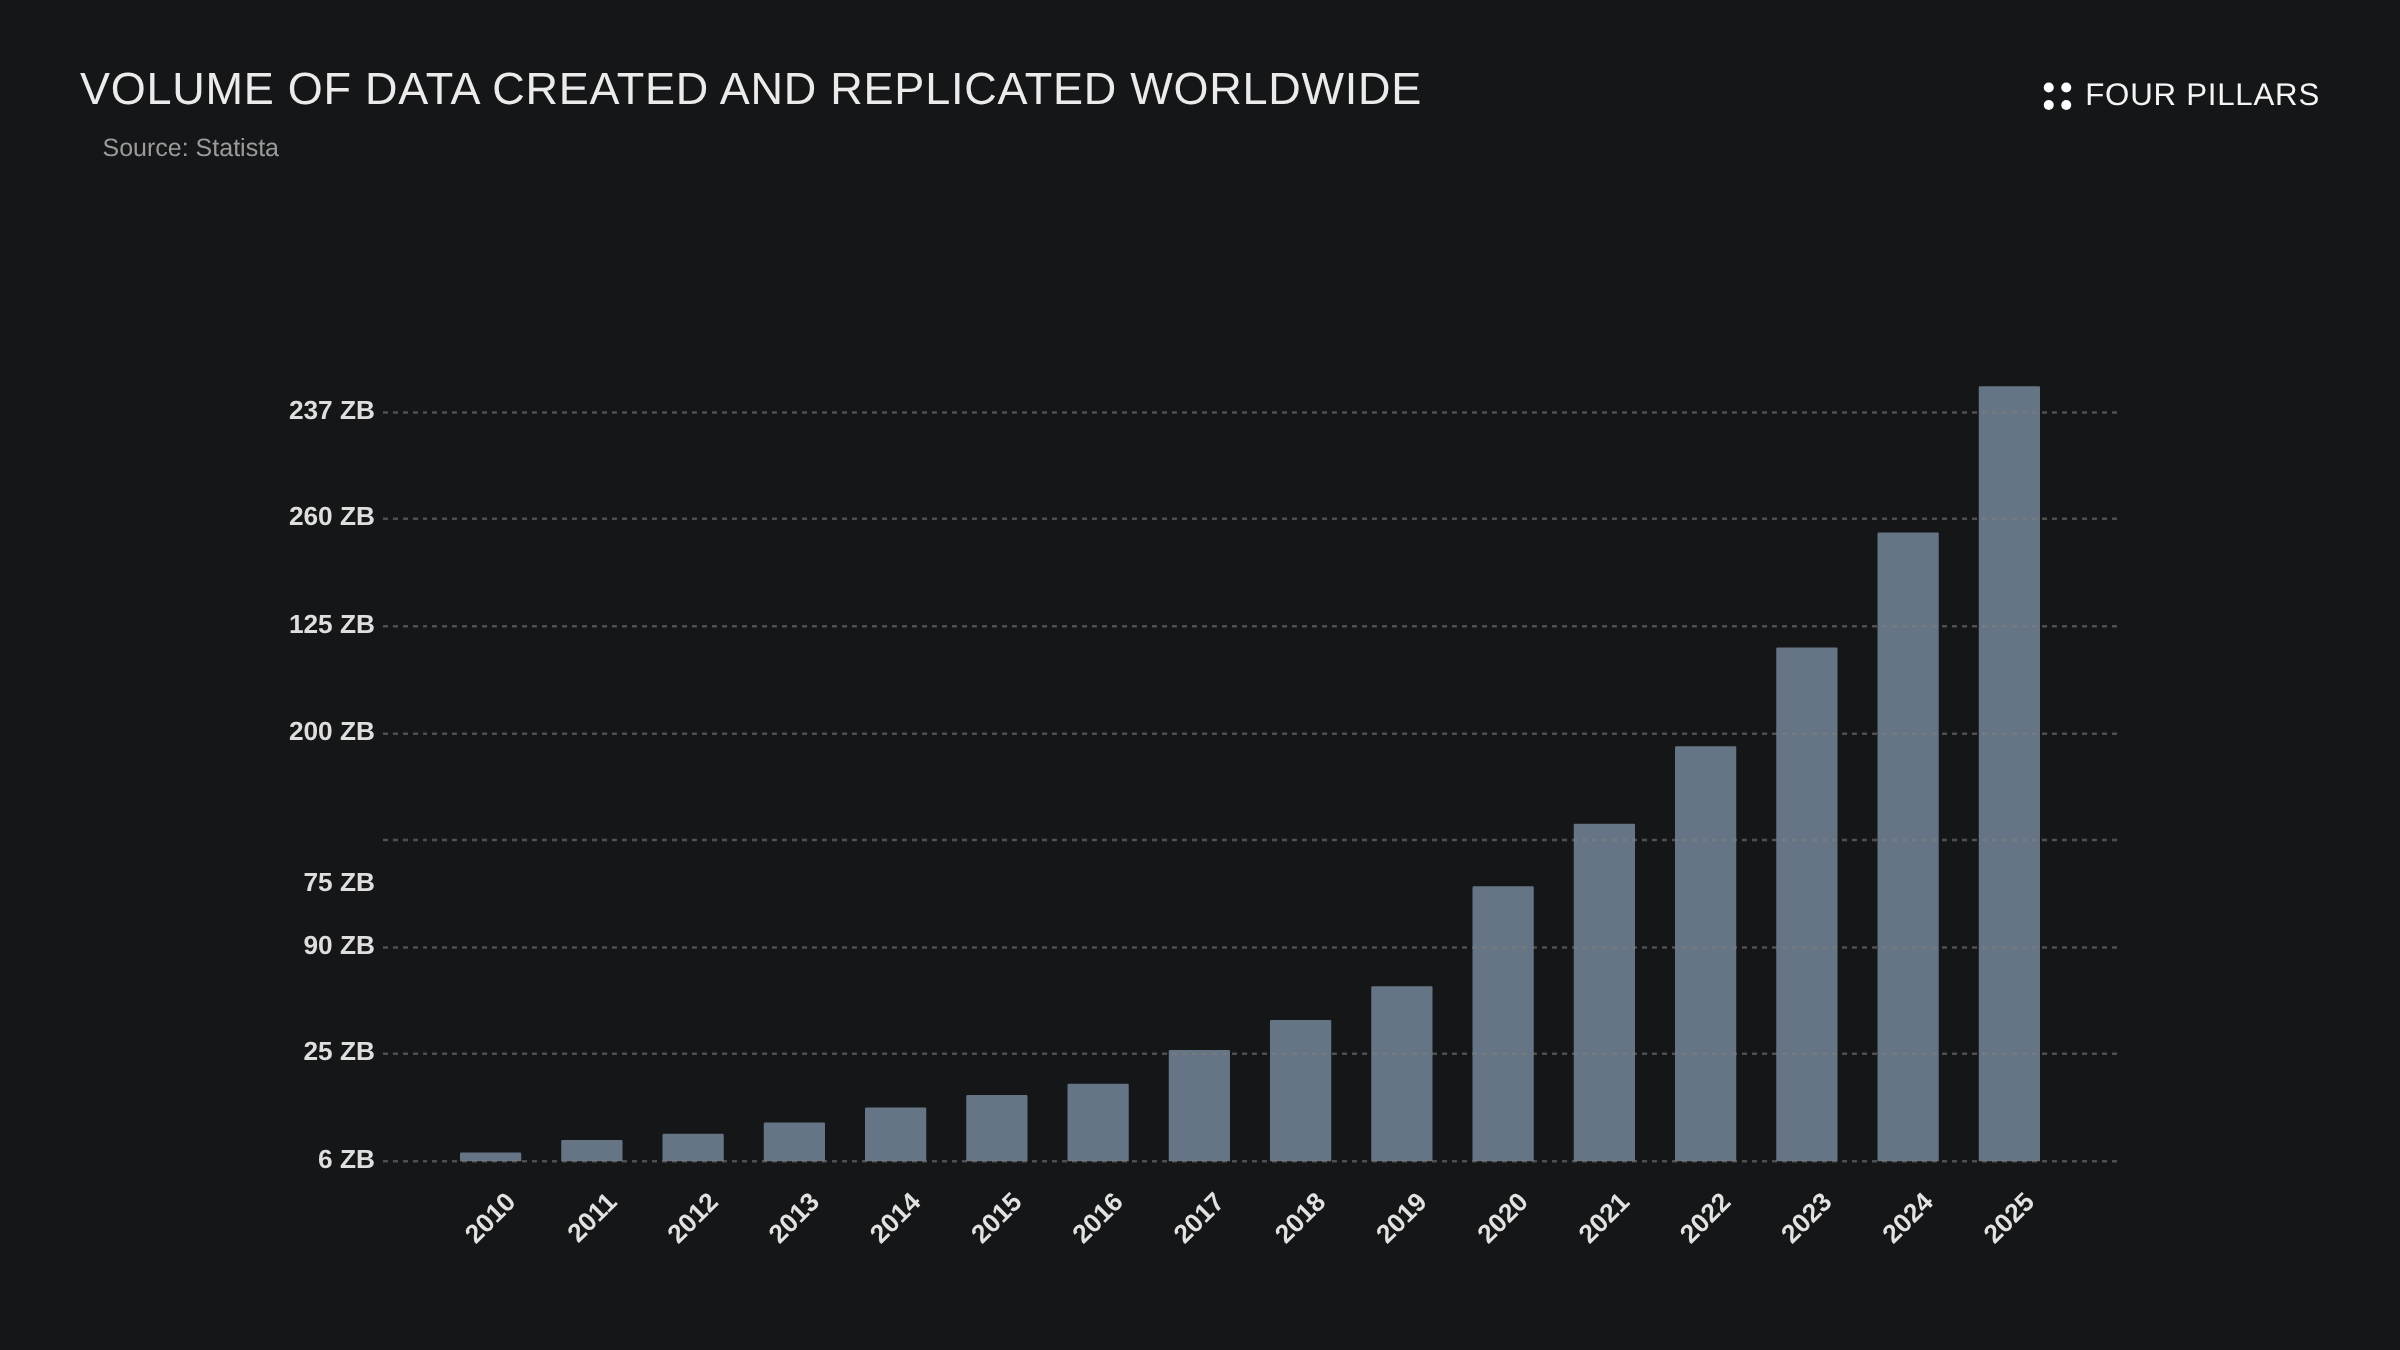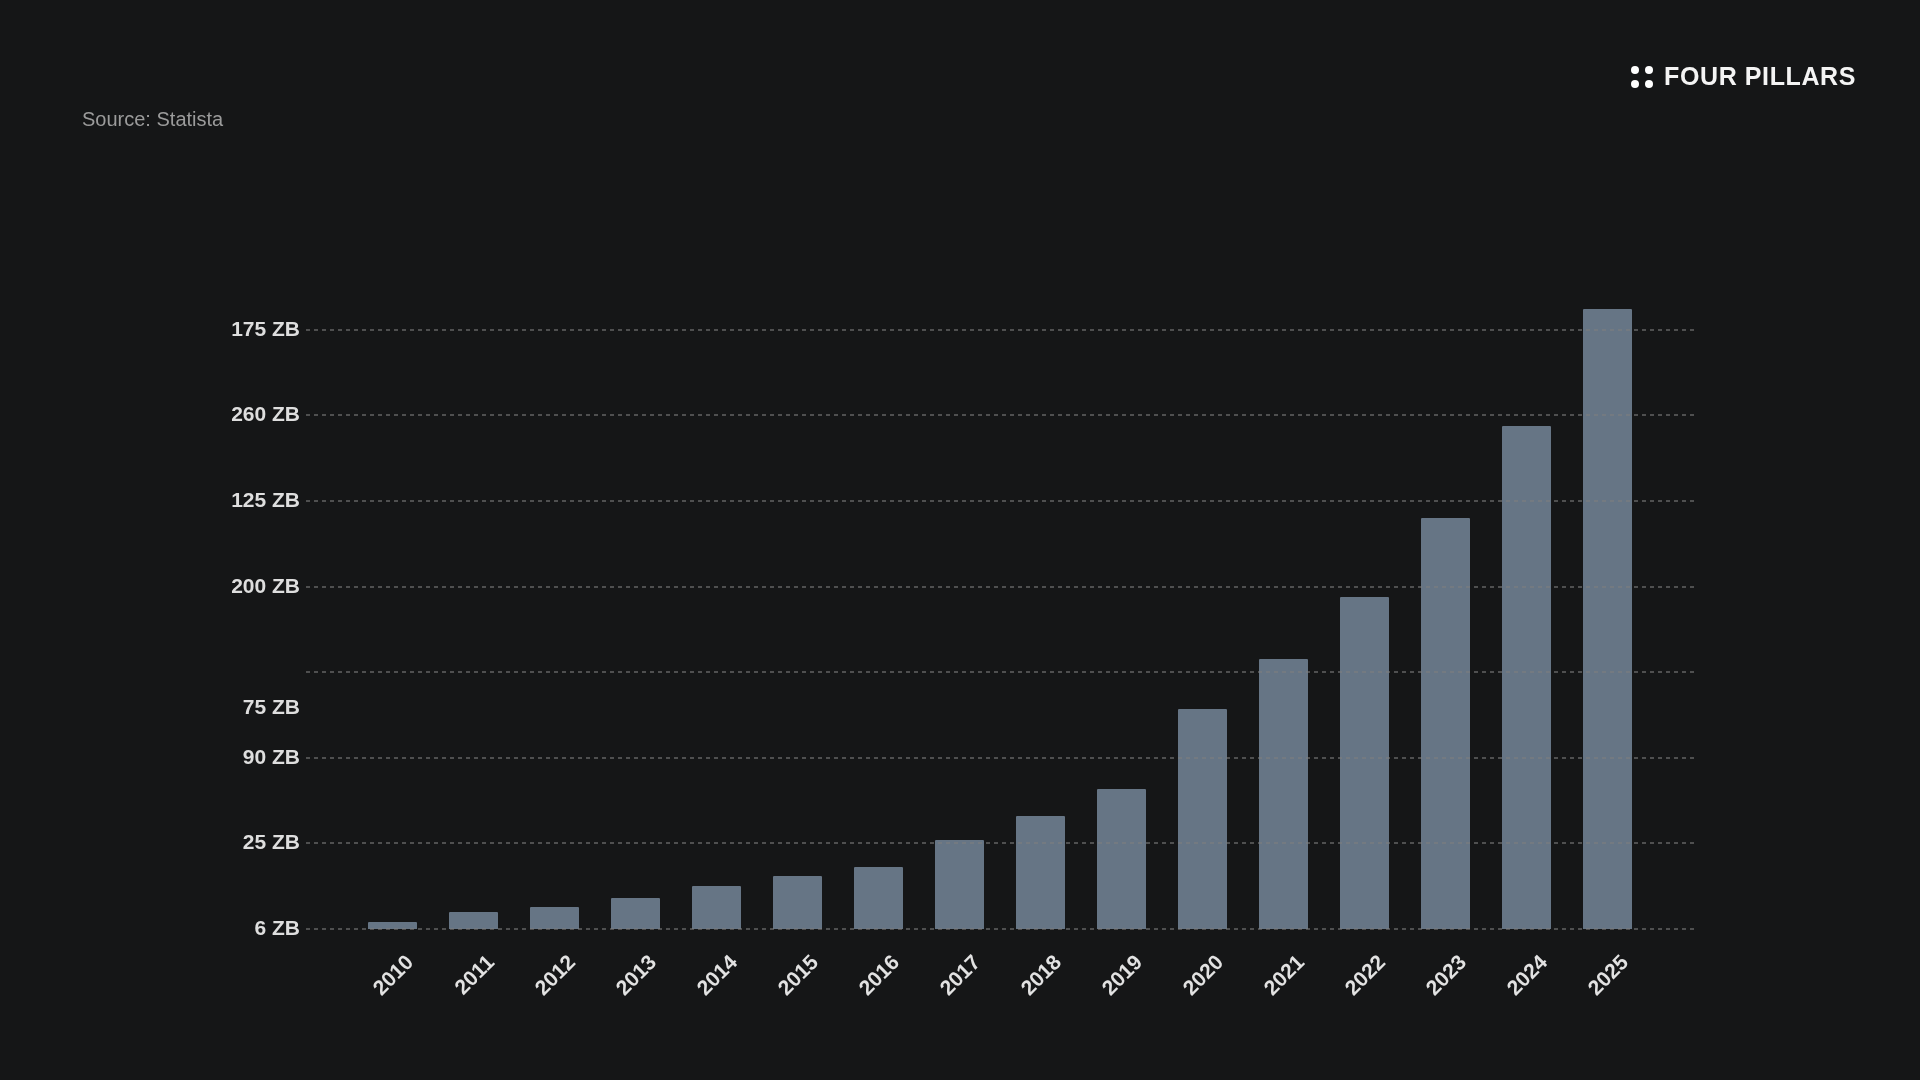--- a/index.html
+++ b/index.html
@@ -28,21 +28,21 @@
     display: flex; align-items: center; gap: 11px;
   }
   .brand .dots {
     display: grid; grid-template-columns: 8px 8px; grid-auto-rows: 8px;
     gap: 6px;
   }
   .brand .dots i {
     width: 8px; height: 8px; border-radius: 50%; background: #ffffff; display: block;
   }
   .brand .name {
-    font-size: 25px; font-weight: 700; letter-spacing: 0.6px; color: #f4f4f4;
+    font-size: 25px; font-weight: 400; letter-spacing: 0.6px; color: #f4f4f4;
   }
 
   
   .chart { position: absolute; inset: 0; }
   .gridline {
     position: absolute; height: 2px;
     background-image: repeating-linear-gradient(90deg, #7e7e7e 0 4px, transparent 4px 8px);
     opacity: 0.55;
     z-index: 3;
   }
@@ -59,20 +59,21 @@
     position: absolute; width: 140px; text-align: right;
     font-size: 21px; font-weight: 700; color: #e2e2e2;
     transform-origin: 100% 0; transform: rotate(-45deg);
     z-index: 2; white-space: nowrap;
   }
 </style>
 </head>
 <body>
 
 <div class="page">
+  <h1 class="title">VOLUME OF DATA CREATED AND REPLICATED WORLDWIDE</h1>
   <p class="source">Source: Statista</p>
 
   <div class="brand">
     <span class="dots">
       <i></i>
         <i></i>
         <i></i>
         <i></i>
     </span>
     <span class="name">FOUR PILLARS</span>
@@ -87,21 +88,21 @@
       <div class="ytick" style="left: 130px; top: 744.8px;">90 ZB</div>
       <div class="gridline" style="left: 306px; width: 1389px; top: 671.2px;"></div>
       <div class="ytick" style="left: 130px; top: 659.2px; margin-top: 36px;">75 ZB</div>
       <div class="gridline" style="left: 306px; width: 1389px; top: 585.6px;"></div>
       <div class="ytick" style="left: 130px; top: 573.6px;">200 ZB</div>
       <div class="gridline" style="left: 306px; width: 1389px; top: 500px;"></div>
       <div class="ytick" style="left: 130px; top: 488px;">125 ZB</div>
       <div class="gridline" style="left: 306px; width: 1389px; top: 414.4px;"></div>
       <div class="ytick" style="left: 130px; top: 402.4px;">260 ZB</div>
       <div class="gridline" style="left: 306px; width: 1389px; top: 328.8px;"></div>
-      <div class="ytick" style="left: 130px; top: 316.8px;">175 ZB</div>
+      <div class="ytick" style="left: 130px; top: 316.8px;">237 ZB</div>
       <div class="bar" style="left: 368px; top: 922.152px; width: 49px; height: 6.848px; background: rgb(102, 117, 133);"></div>
       <div class="xtick" style="left: 260.5px; top: 950px;">2010</div>
       <div class="bar" style="left: 449px; top: 911.88px; width: 49px; height: 17.12px; background: rgb(102, 117, 133);"></div>
       <div class="xtick" style="left: 341.5px; top: 950px;">2011</div>
       <div class="bar" style="left: 530px; top: 906.744px; width: 49px; height: 22.256px; background: rgb(102, 117, 133);"></div>
       <div class="xtick" style="left: 422.5px; top: 950px;">2012</div>
       <div class="bar" style="left: 611px; top: 898.184px; width: 49px; height: 30.816px; background: rgb(102, 117, 133);"></div>
       <div class="xtick" style="left: 503.5px; top: 950px;">2013</div>
       <div class="bar" style="left: 692px; top: 886.2px; width: 49px; height: 42.8px; background: rgb(102, 117, 133);"></div>
       <div class="xtick" style="left: 584.5px; top: 950px;">2014</div>

